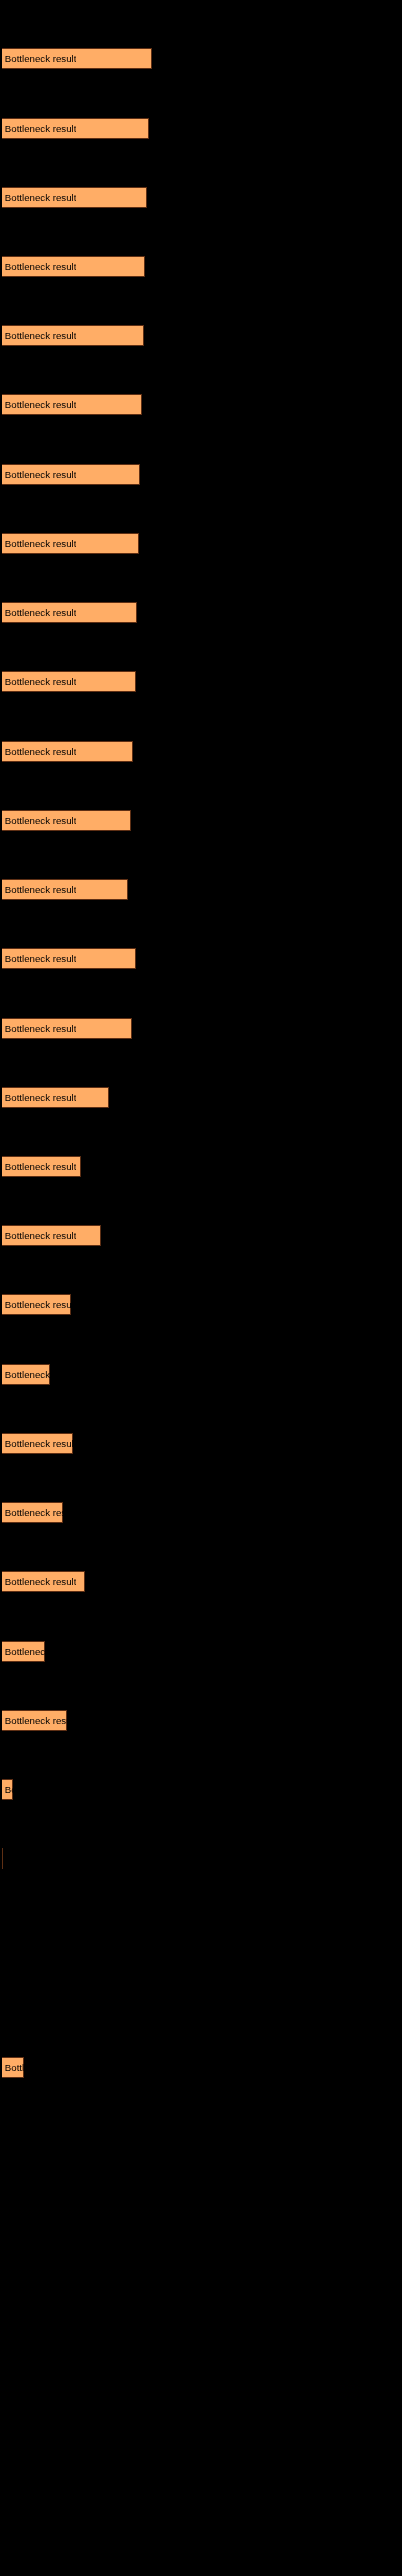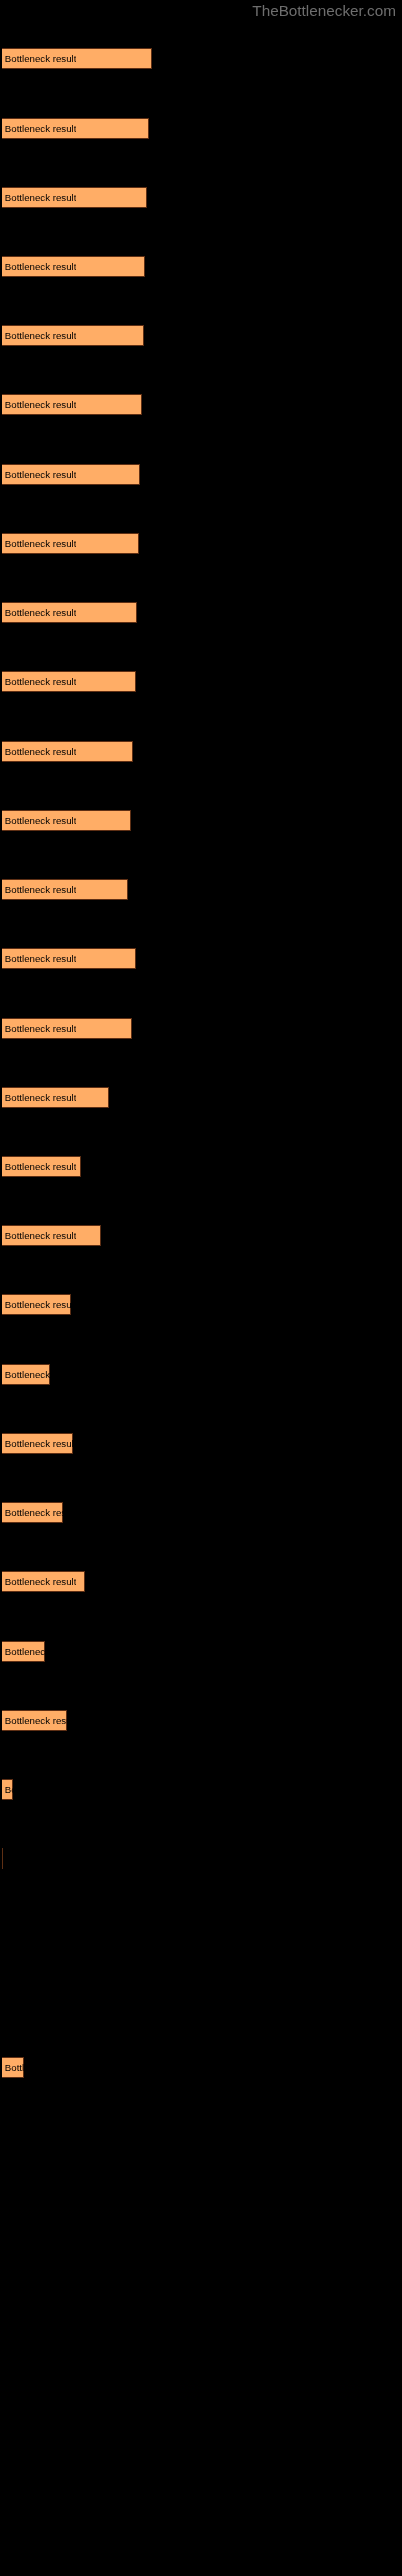--- a/index.html
+++ b/index.html
@@ -77,21 +77,20 @@
     top: 0;
     height: 21px;
     overflow: hidden;
   }
 </style>
 </head>
 <body>
 
 <div id="chart-root">
 
-  <div id="chart-title">TheBottlenecker.com</div>
 
   <div id="bars-layer">
       <div class="bar-row" style="top: 48px; height: 21px;">
         <div class="bar" style="width: 150px; height: 21px; background: rgb(255, 173, 102);"></div>
         <div class="bar-clip" style="width: 150px;">
           <div class="bar-label" style="color: rgb(0, 0, 0);">Bottleneck result</div>
         </div>
       </div>
       <div class="bar-row" style="top: 118px; height: 21px;">
         <div class="bar" style="width: 147px; height: 21px; background: rgb(255, 173, 102);"></div>

